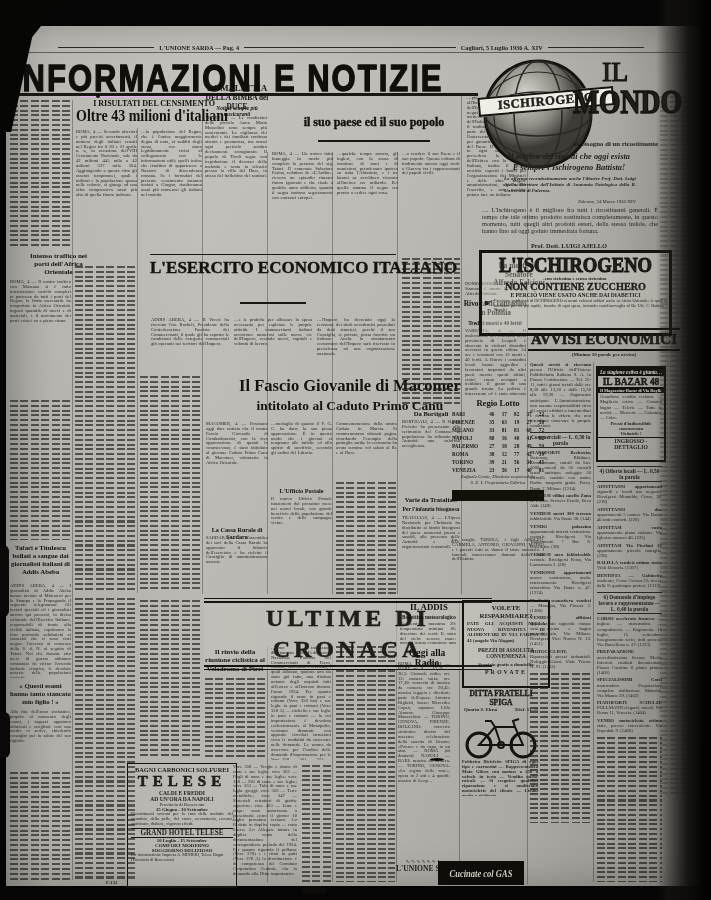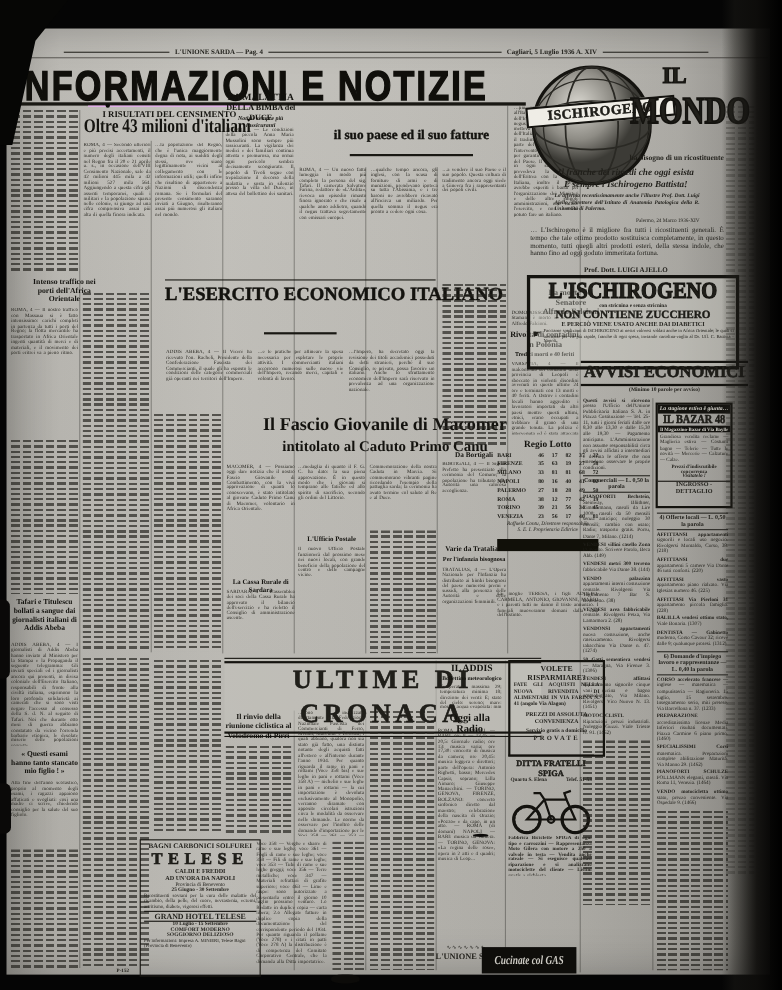--- a/index.html
+++ b/index.html
@@ -98,21 +98,21 @@
 
   <div class="hd" style="left:205px;top:84px;width:64px;font-size:8.6px;line-height:1.05">
     <span>LA MALATTIA</span><br>
     <span style="font-size:7.4px">DELLA BIMBA del DUCE</span>
   </div>
   <div class="hd" style="left:208px;top:105px;width:58px;font-size:5.4px;font-style:italic">Notizie sempre più rassicuranti</div>
   <div class="t" style="left:205px;top:116px;width:62px;height:138px">TIVOLI, 4 — Le condizioni della piccola Anna Maria Mussolini sono sempre più rassicuranti. La vigilanza dei medici e dei familiari continua attenta e premurosa, ma ormai ogni pericolo sembra decisamente scongiurato. Il popolo di Tivoli segue con trepidazione il decorso della malattia e sosta in silenzio presso la villa del Duce, in attesa del bollettino dei sanitari.</div>
 
   <div class="hd" style="left:272px;top:103px;width:204px;font-size:12px;line-height:1.12;-webkit-text-stroke:.35px #14130f">
     <br>
-    <span>il suo paese ed il suo fatture</span>
+    <span>il suo paese ed il suo popolo</span>
   </div>
   <div class="rule" style="left:318px;top:140px;width:112px;height:2px"></div>
   <div class="t" style="left:272px;top:152px;width:61px;height:102px">ROMA, 4 — Un nuovo fatto lumeggia in modo più completo la persona del sig. Tafari. Il camerata Salvatore Farina, redattore de «L'Ardita», rievoca un episodio rimasto finora ignorato e che risale a qualche anno addietro, quando il negus trattava segretamente con emissari europei.</div>
   <div class="t" style="left:337px;top:152px;width:61px;height:102px">…qualche tempo ancora, gli inglesi, con la scusa di forniture di armi e di munizioni, prendevano ipoteca su tutta l'Abissinia, e i tre baroni ne avrebbero ricavato all'incirca un miliardo. Per quella somma il negus era pronto a cedere ogni cosa.</div>
   <div class="t" style="left:402px;top:152px;width:58px;height:102px">…a vendere il suo Paese e il suo popolo. Questa coltura di tradimento ancora oggi siede a Ginevra fra i rappresentanti dei popoli civili.</div>
   <div class="t" style="left:467px;top:96px;width:59px;height:160px">…più ancora che ricordate all'Italia e mite alla persona dell'Imperatore. Insomma il negus, dietro compenso, metteva l'Etiopia nelle mani dell'Italia; e non perdeva che il tradimento diventasse una parte del progetto: chiedeva l'intervento ufficiale dell'Italia per garantire l'ordine interno del Paese. Il trattato, redatto in ogni sua clausola, prevedeva la consegna dell'Eritrea con la Somalia Italiana, inoltre il Negus avrebbe esperiti i bandi per l'organizzazione dei Ministeri e delle altre singole amministrazioni, non raffare l'esercito, e non avrebbe potuto fare un italiano.</div>
 
   <div class="rule" style="left:150px;top:254px;width:246px;height:1px"></div>
   <div class="hd" style="left:150px;top:258px;width:246px;font-size:17px;white-space:nowrap;-webkit-text-stroke:.4px #14130f">L'ESERCITO ECONOMICO ITALIANO</div>
   <div class="rule" style="left:240px;top:302px;width:66px;height:2px"></div>
@@ -289,24 +289,24 @@
             <stop offset="100%" stop-color="#3c3b36"></stop>
           </radialGradient>
         </defs>
       <circle cx="56" cy="56" r="53" fill="url(#gl)" stroke="#14130f" stroke-width="3"></circle>
       <ellipse cx="56" cy="56" rx="24" ry="53" fill="none" stroke="#2a2924" stroke-width="1.6"></ellipse>
       <ellipse cx="56" cy="56" rx="44" ry="53" fill="none" stroke="#2a2924" stroke-width="1.2"></ellipse>
       <ellipse cx="56" cy="56" rx="53" ry="22" fill="none" stroke="#2a2924" stroke-width="1.6"></ellipse>
       <ellipse cx="56" cy="56" rx="53" ry="42" fill="none" stroke="#2a2924" stroke-width="1.2"></ellipse>
     </svg>
     <div class="abs" style="left:0px;top:38px;width:132px;background:#efede6;border:2.5px solid #14130f;transform:rotate(-5deg);text-align:center;font-size:12.5px;font-weight:bold;letter-spacing:.5px;-webkit-text-stroke:.4px #14130f">ISCHIROGENO</div>
-    <div class="abs" style="left:124px;top:2px;font-size:21px;font-weight:bold;-webkit-text-stroke:1px #14130f">IL</div>
+    <div class="abs" style="left:124px;top:2px;font-size:28px;font-weight:normal;-webkit-text-stroke:1px #14130f">IL</div>
     <div class="abs" style="left:95px;top:28px;font-size:30px;font-weight:bold;white-space:nowrap;-webkit-text-stroke:1.4px #14130f;transform:scale(.92,1.15);transform-origin:left top">MONDO</div>
     <div class="abs" style="left:68px;top:86px;width:112px;text-align:right;font-size:6.8px;font-weight:bold">ha bisogno di un ricostituente</div>
-    <div class="abs c" style="left:0;top:98px;width:182px;font-size:8.4px;font-weight:bold;font-style:italic;white-space:nowrap">Il franche dei rimedi che oggi esista</div>
+    <div class="abs c" style="left:0;top:98px;width:182px;font-size:8.4px;font-weight:bold;font-style:italic;white-space:nowrap">Il miglior dei rimedi che oggi esista</div>
     <div class="abs c" style="left:0;top:109px;width:182px;font-size:8.4px;font-weight:bold;font-style:italic;white-space:nowrap">È sempre l'Ischirogeno Battista!</div>
     <div class="abs" style="left:26px;top:122px;width:132px;font-size:5px;font-style:italic;font-weight:bold;text-align:justify;line-height:1.15">Lo afferma recentissimamente anche l'illustre Prof. Dott. Luigi Ajello, Direttore dell'Istituto di Anatomia Patologica della R. Università di Palermo.</div>
     <div class="abs" style="left:26px;top:145px;width:132px;font-size:4.8px;text-align:right">Palermo, 24 Marzo 1936-XIV</div>
     <div class="abs" style="left:4px;top:152px;width:176px;font-size:6.3px;text-align:justify;line-height:1.12">… L'Ischirogeno è il migliore fra tutti i ricostituenti generali. È tempo che tale ottimo prodotto sostituisca completamente, in questo momento, tutti quegli altri prodotti esteri, della stessa indole, che hanno fino ad oggi goduto immeritata fortuna.</div>
     <div class="abs c" style="left:0;top:188px;width:182px;font-size:6.4px;font-weight:bold">Prof. Dott. LUIGI AJELLO</div>
   </div>
 
   <div class="abs" style="left:479px;top:250px;width:183px;height:78px;border:3px solid #14130f;padding:1px 2px;background:rgba(222,220,213,.35)">
     <div class="c" style="font-size:19px;font-weight:bold;white-space:nowrap;-webkit-text-stroke:.9px #14130f;transform:scale(.98,1.1)">L'ISCHIROGENO</div>
     <div class="c" style="font-size:4.8px;font-weight:bold">con stricnina e senza stricnina</div>

